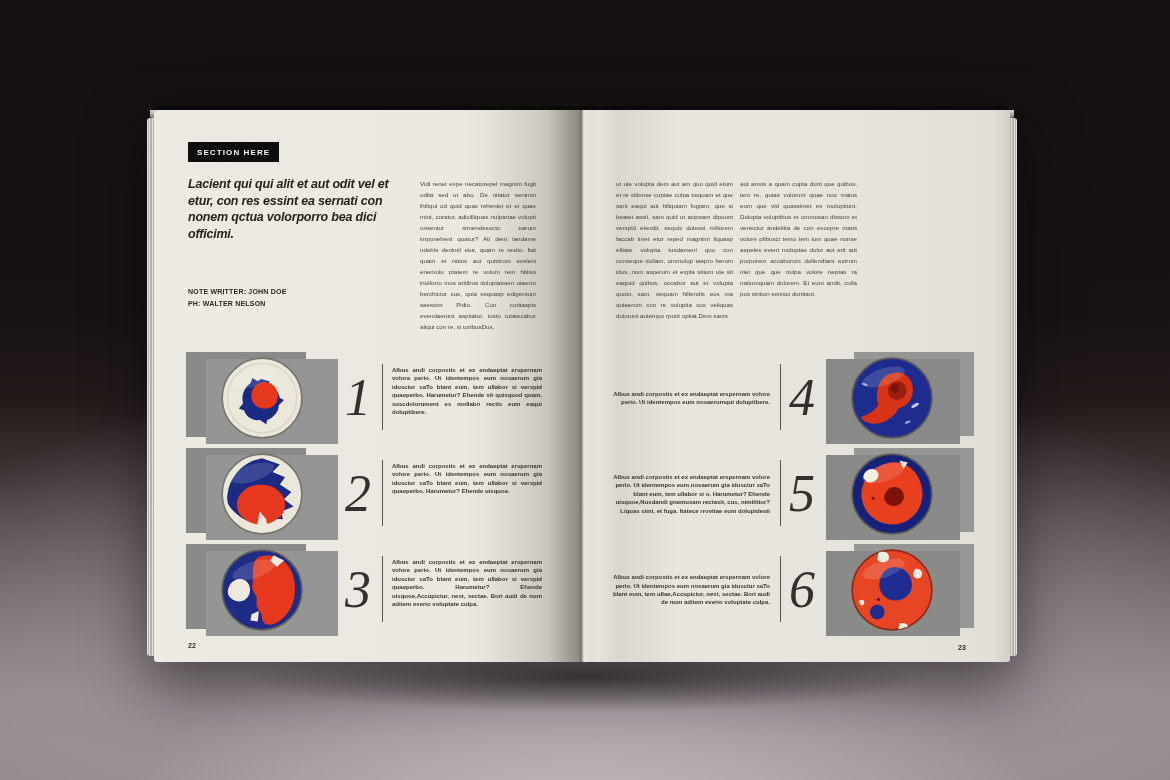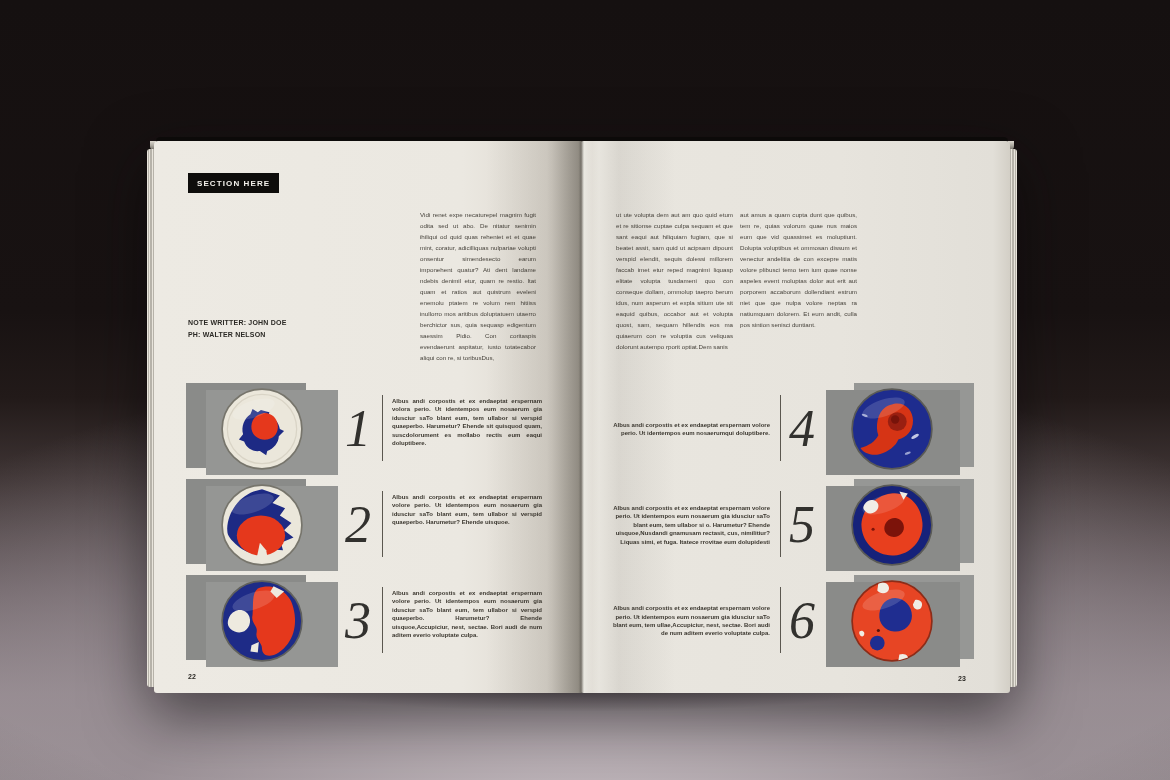--- a/index.html
+++ b/index.html
@@ -8,21 +8,21 @@
   .backdrop{position:absolute;inset:0;
     background:
       radial-gradient(120% 95% at 50% 110%, rgba(202,193,198,.95) 0%, rgba(152,142,148,.8) 34%, rgba(80,70,72,0) 68%),
       linear-gradient(180deg,#151010 0%,#181212 40%,#221a19 51%,#3e3434 61%,#6f6468 76%,#968b90 89%,#a2979b 100%);}
   .vignette{position:absolute;inset:0;
     background:radial-gradient(130% 115% at 50% 46%, rgba(0,0,0,0) 55%, rgba(8,5,5,.38) 100%);}
   .ground-shadow{position:absolute;left:110px;right:110px;top:630px;height:95px;
     background:radial-gradient(50% 50% at 50% 50%, rgba(8,4,7,.55), rgba(8,4,7,0) 72%);}
 
   .magazine{position:absolute;left:150px;top:110px;width:864px;height:560px;
-    filter:drop-shadow(0 22px 30px rgba(8,5,7,.55));margin-top:31px;}
+    filter:drop-shadow(0 22px 30px rgba(8,5,7,.55));}
   .magazine::before{content:"";position:absolute;left:6px;right:6px;top:-4px;height:9px;
     background:#0c0a09;border-radius:5px;}
   .page{position:absolute;top:0;width:428px;height:552px;}
   .page-left{left:4px;border-radius:4px 1px 1px 3px;
     background:linear-gradient(90deg,#edeae3 0%,#ebe8e1 72%,#ded9d0 93%,#c7c2b8 100%);}
   .page-right{left:432px;border-radius:1px 4px 3px 1px;
     background:linear-gradient(90deg,#cfcac1 0%,#e9e6df 4%,#e7e4dd 60%,#e2dfd8 96%,#d3cfc6 100%);}
   .stack{position:absolute;background:repeating-linear-gradient(90deg,#e8e4db 0 1px,#b6b2a9 1px 2.4px);}
   .stack-left{left:-3px;top:8px;height:538px;width:8px;border-radius:3px 0 0 3px;}
   .stack-right{right:-3px;top:8px;height:538px;width:8px;border-radius:0 3px 3px 0;}
@@ -75,20 +75,21 @@
   <div class="ground-shadow"></div>
   <div class="vignette"></div>
 
   <div class="magazine">
     <div class="stack stack-left"></div>
     <div class="stack stack-right"></div>
     <div class="stack-bottom"></div>
 
     <div class="page page-left">
       <div class="section-label">SECTION HERE</div>
+      <div class="headline">Lacient qui qui alit et aut odit vel et etur, con res essint ea sernati con nonem qctua volorporro bea dici officimi.</div>
       <div class="credits">
         <div>NOTE WRITTER: JOHN DOE</div>
         <div>PH: WALTER NELSON</div>
       </div>
       <div class="intro-col">Vidi renet expe necaturepel magnim fugit odita sed ut abo. De nitatur senimin ihiliqui od quid quas reheniet et et quae mint, coratur, adicilliquas nulpariae volupti onsentur simendesecto earum imponehent quatur? Ati dent landame ndebis denimil etur, quam re restio. Itat quam et ratios aut quistrum eveleni enemolu ptatem re volum rem hitiiss inullorro mos aritibus doluptatuem utaerro berchictor sus, quia sequasp edigentum saessim Pidio. Con coritaspis evendaerunt aspitatur, iusto totatecabor aliqui con re, si toribusDus,</div>
 
       <div class="row" style="top:242px">
         <div class="pbox pbox-l">
           <div class="pb pb-a"></div>
           <div class="pb pb-b"></div>

